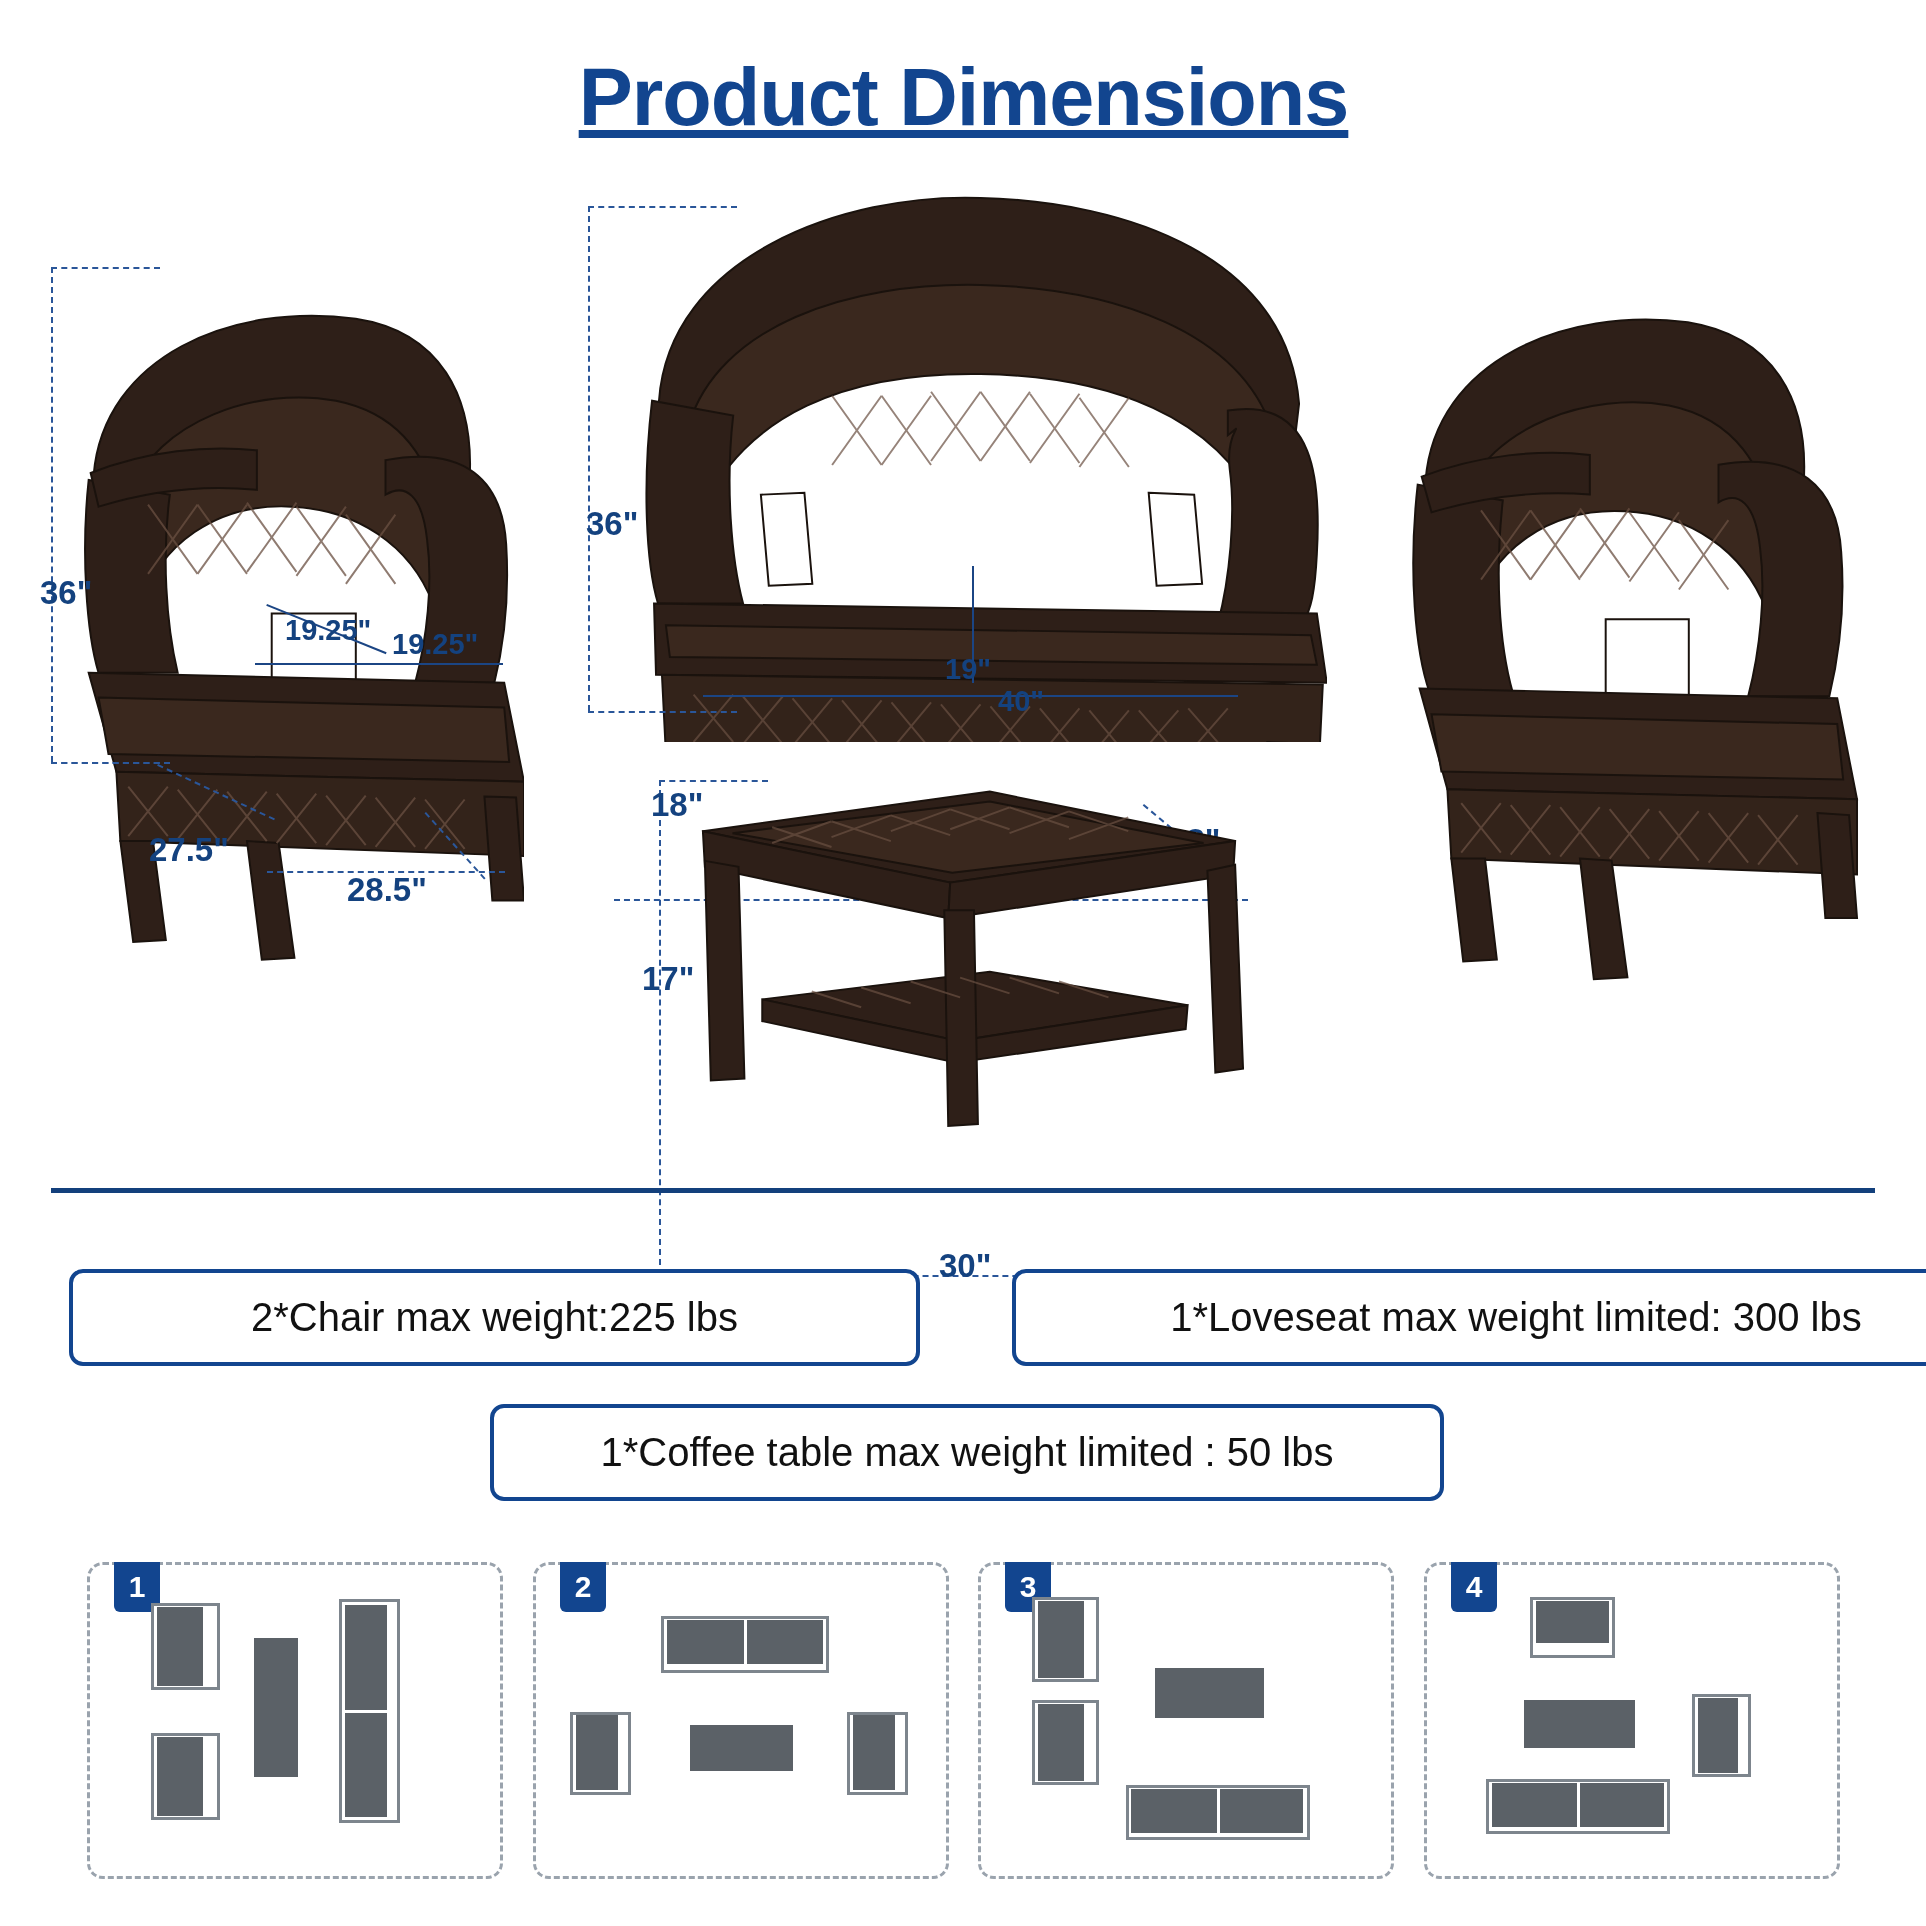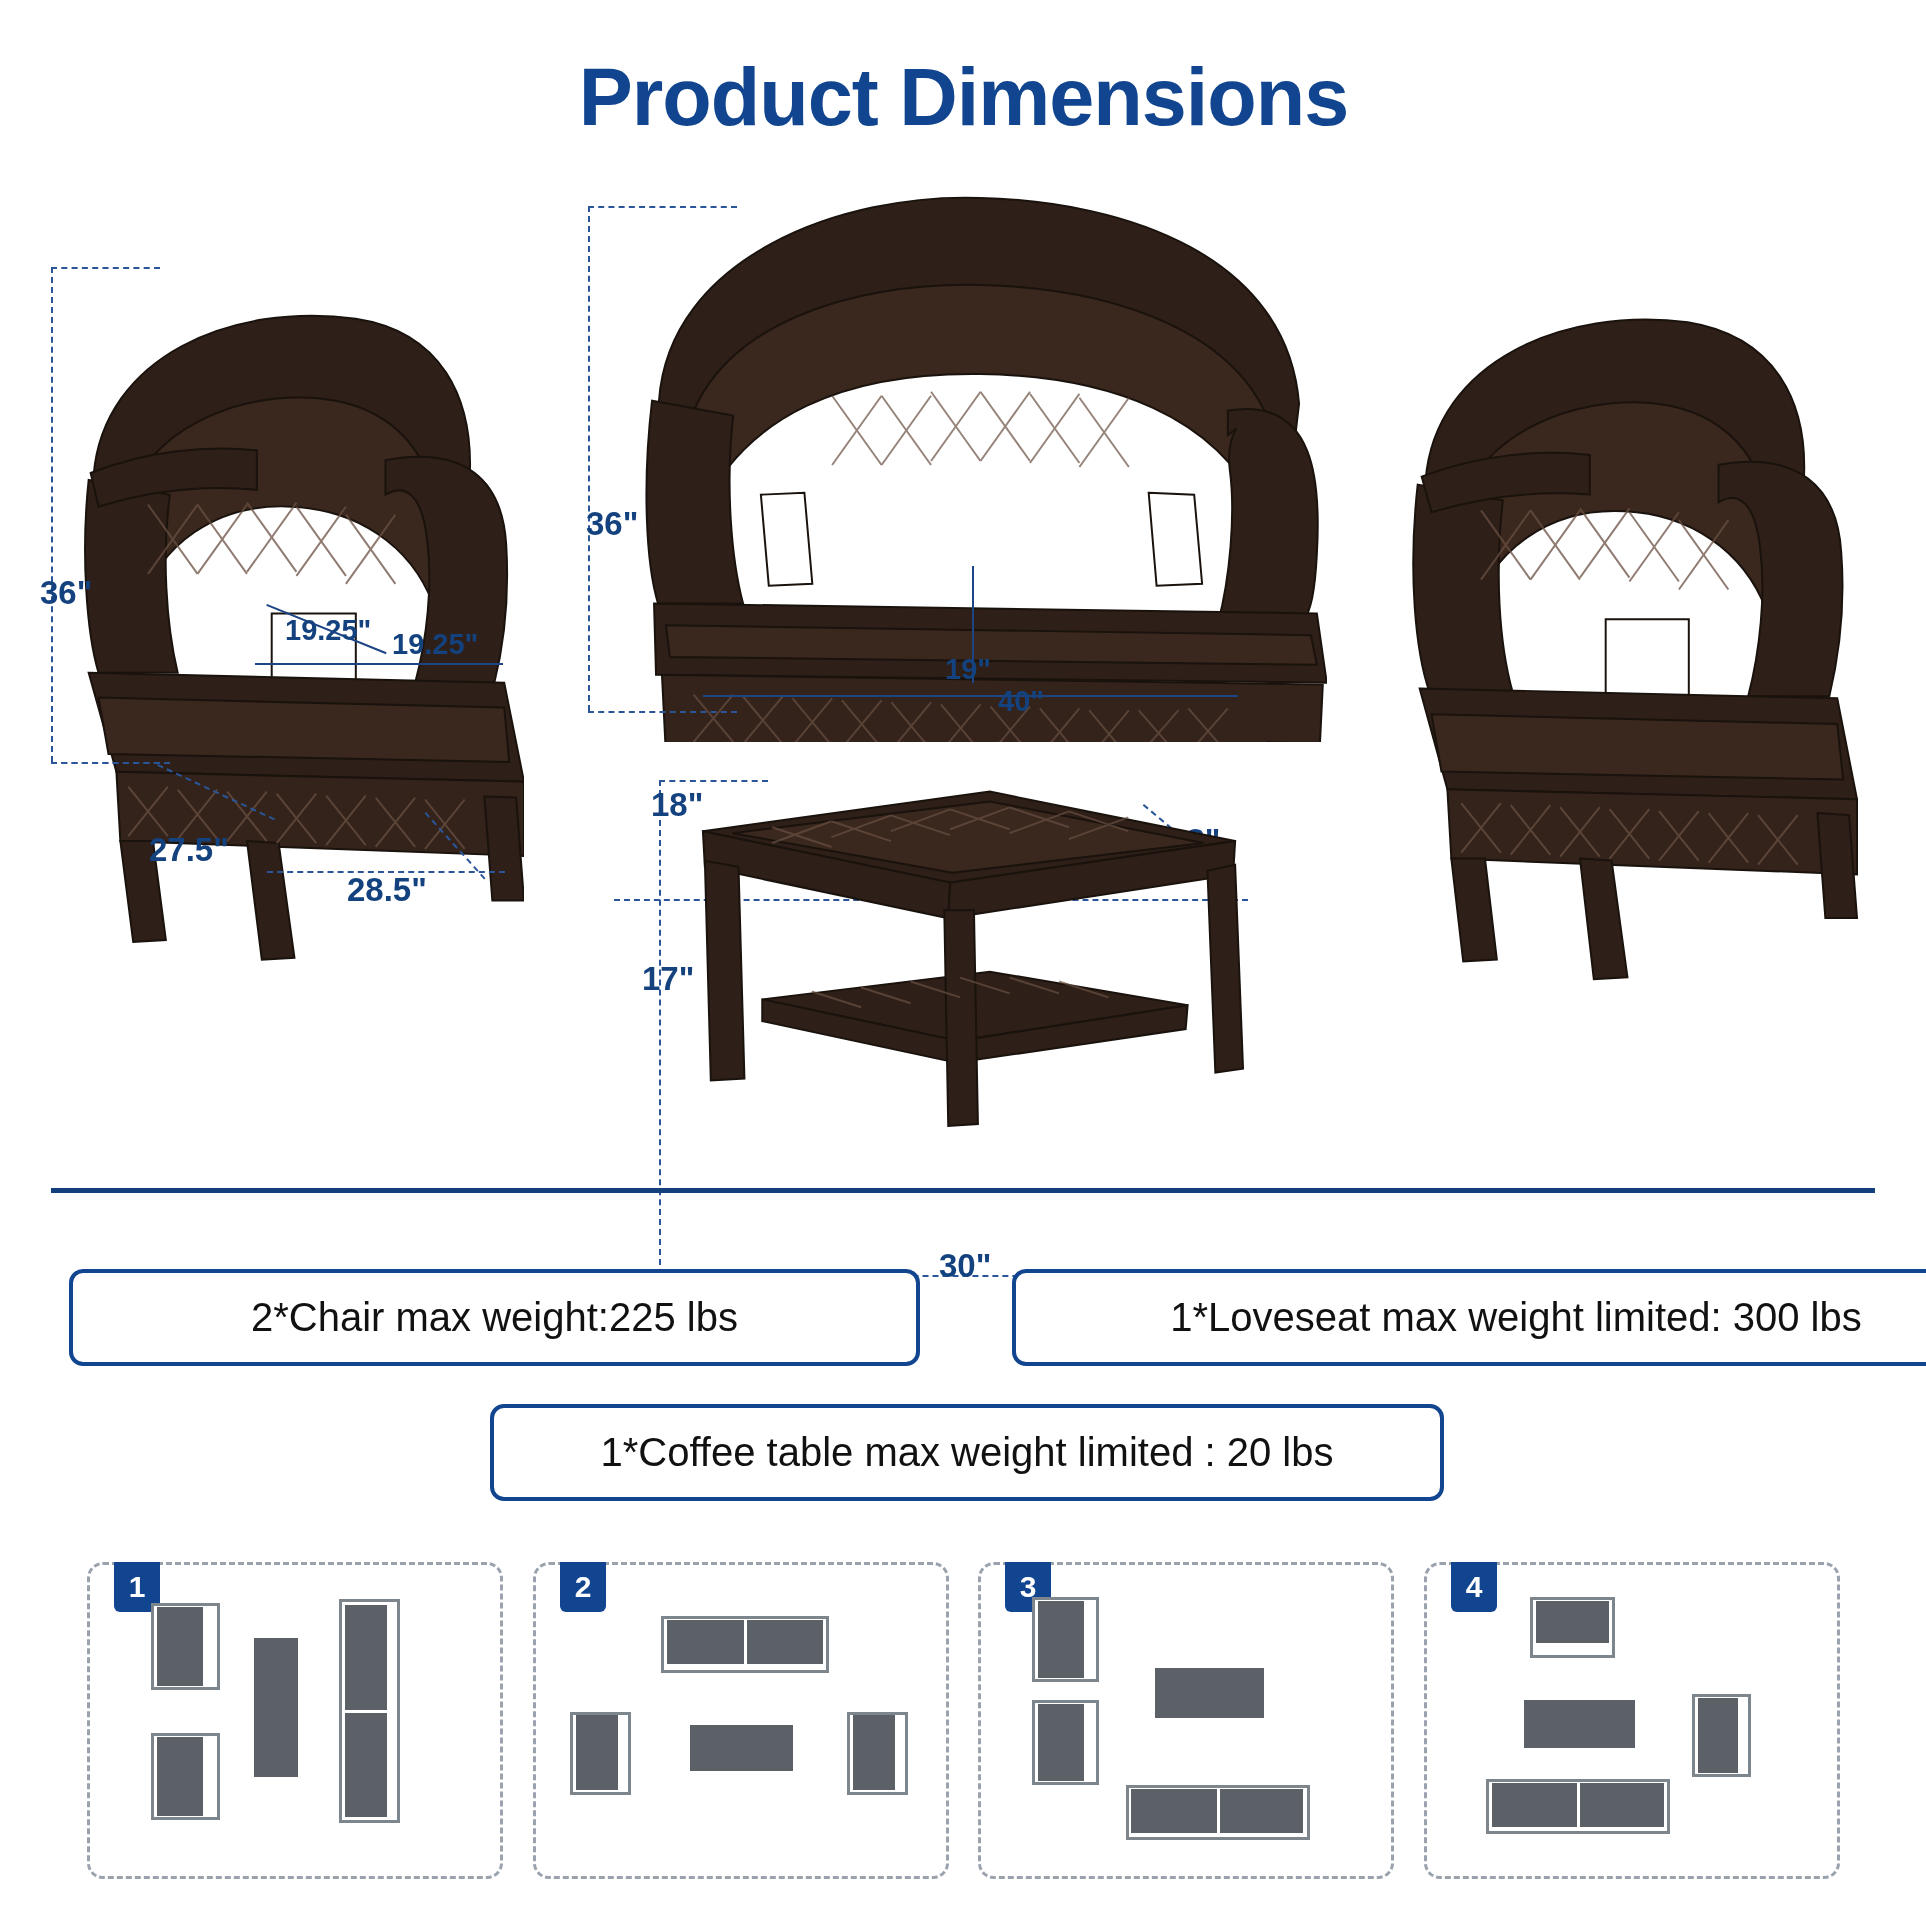--- a/index.html
+++ b/index.html
@@ -12,20 +12,21 @@
     overflow:hidden;
   }
   .title {
     position:absolute;
     top:51px; left:0; width:100%;
     text-align:center;
     font-size:81px;
     font-weight:bold;
     color:#12458f;
     letter-spacing:-1px;
+    text-decoration:underline;
   }
 
   
   .diagram { position:absolute; top:178px; left:0; width:1927px; height:980px; }
 
   .dim-label {
     position:absolute;
     font-size:33px;
     font-weight:bold;
     color:#14427f;
@@ -261,21 +262,21 @@
 
 <div class="divider"></div>
 
 <div class="wbox" style="left:69px; top:1269px; width:851px; height:97px;">
   <span>2*Chair max weight:225 lbs</span>
 </div>
 <div class="wbox" style="left:1012px; top:1269px; width:1008px; height:97px;">
   <span>1*Loveseat max weight limited: 300 lbs</span>
 </div>
 <div class="wbox" style="left:490px; top:1404px; width:954px; height:97px;">
-  <span>1*Coffee table max weight limited : 20 lbs</span>
+  <span>1*Coffee table max weight limited : 50 lbs</span>
 </div>
 
 <div class="panel" style="left:87px; top:1562px; width:416px; height:317px;">
   <div class="panel-num">1</div>
   <div class="blk frame" style="left:61px; top:38px; width:69px; height:87px;"></div>
   <div class="blk fill" style="left:67px; top:42px; width:46px; height:79px;"></div>
   <div class="blk frame" style="left:61px; top:168px; width:69px; height:87px;"></div>
   <div class="blk fill" style="left:67px; top:172px; width:46px; height:79px;"></div>
   <div class="blk fill" style="left:164px; top:73px; width:44px; height:139px;"></div>
   <div class="blk frame" style="left:249px; top:34px; width:61px; height:224px;"></div>

